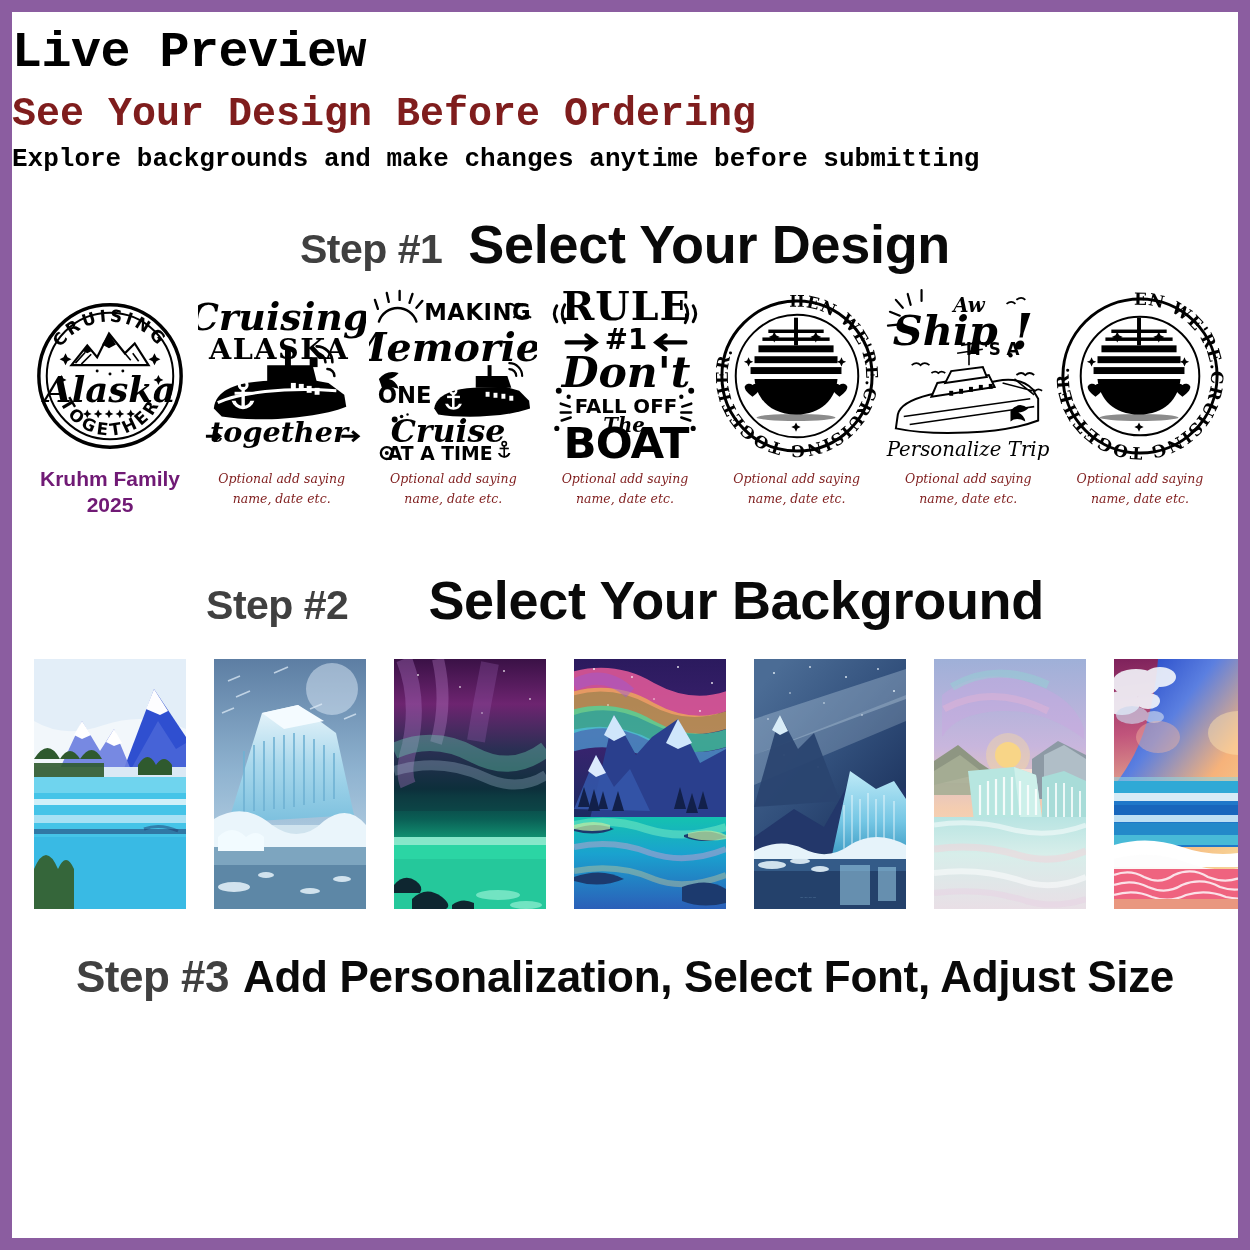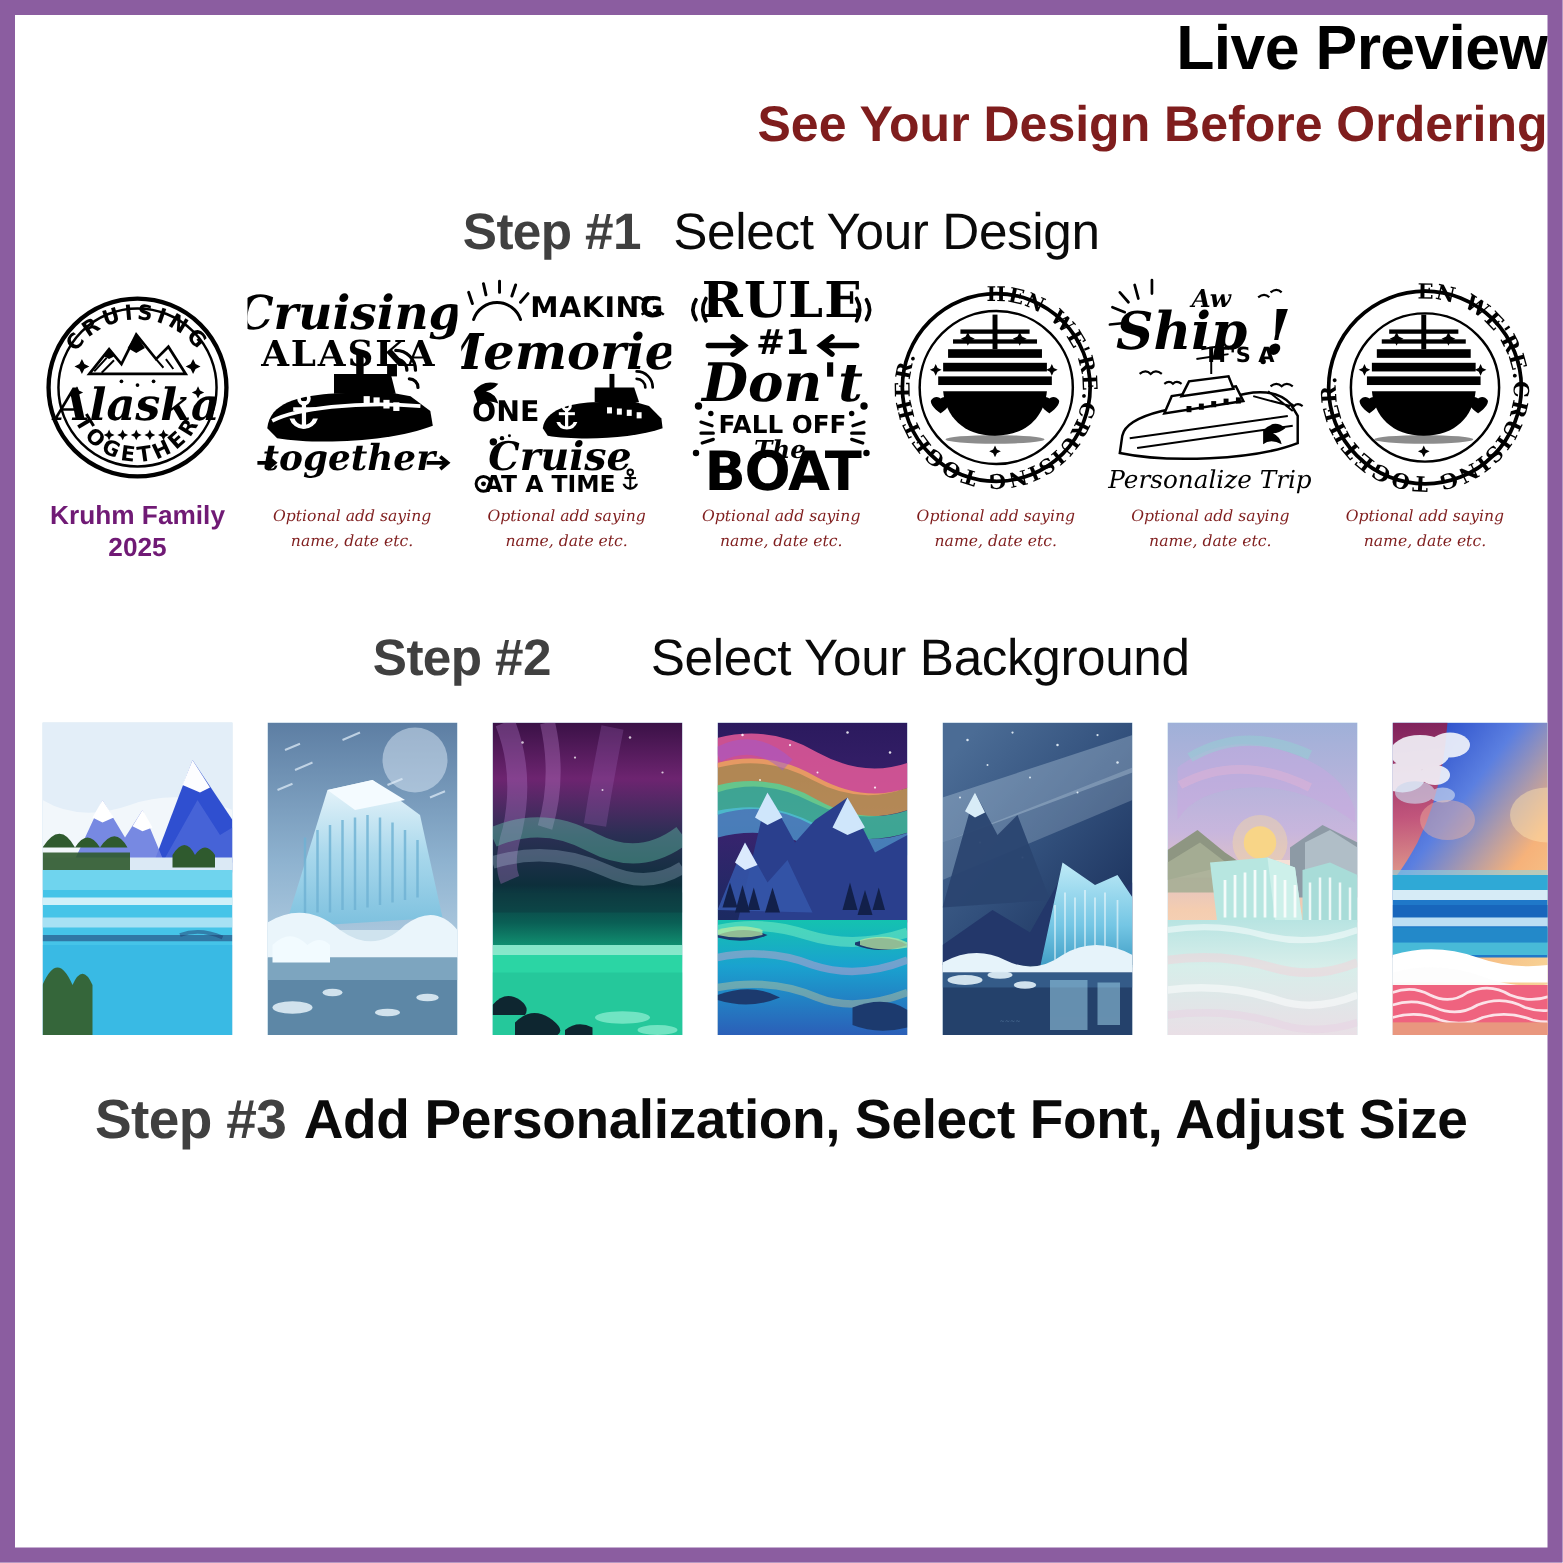--- a/index.html
+++ b/index.html
@@ -15,21 +15,21 @@
     padding: 12px;
   }
   #canvas {
     width: 100%; height: 100%;
     background: #ffffff;
     position: relative;
     overflow: hidden;
   }
 
   
-  .header { padding-top: 0; text-align: right; }
+  .header { padding-top: 14px; text-align: left; font-family: Liberation Mono, monospace; }
   .title-main {
     font-size: 50px; font-weight: 700; color: #000;
     letter-spacing: -0.5px; line-height: 1.06;
   }
   .title-sub {
     font-size: 40px; font-weight: 700; color: #7f1d1d;
     line-height: 1.18; margin-top: 12px;
   }
   .title-desc {
     font-size: 26px; font-weight: 700; color: #000;
@@ -39,21 +39,21 @@
   
   .step-row {
     display: flex; align-items: baseline; justify-content: center;
     gap: 26px;
   }
   .step-label {
     font-size: 41px; font-weight: 700; color: #404040;
     letter-spacing: -0.5px;
   }
   .step-text {
-    font-size: 41px; font-weight: 400; color: #0a0a0a;
+    font-size: 54px; font-weight: 700; color: #0a0a0a;
     letter-spacing: -0.3px;
   }
   #step1-row { margin-top: 38px; }
   #step2-row { margin-top: 52px; gap: 80px; }
   #step3-row {
     margin-top: 43px; gap: 14px;
     justify-content: center;
   }
   #step3-row .step-label { font-size: 44px; }
   #step3-row .step-text { font-size: 44px; font-weight: 700; }
@@ -104,20 +104,21 @@
 </style>
 </head>
 <body>
 
 <div id="frame">
 <div id="canvas">
 
   <div class="header">
     <div class="title-main">Live Preview</div>
     <div class="title-sub">See Your Design Before Ordering</div>
+    <div class="title-desc">Explore backgrounds and make changes anytime before submitting</div>
   </div>
 
   <div class="step-row" id="step1-row">
     <span class="step-label">Step #1</span>
     <span class="step-text">Select Your Design</span>
   </div>
 
   <div class="designs">
 
     <div class="design">

